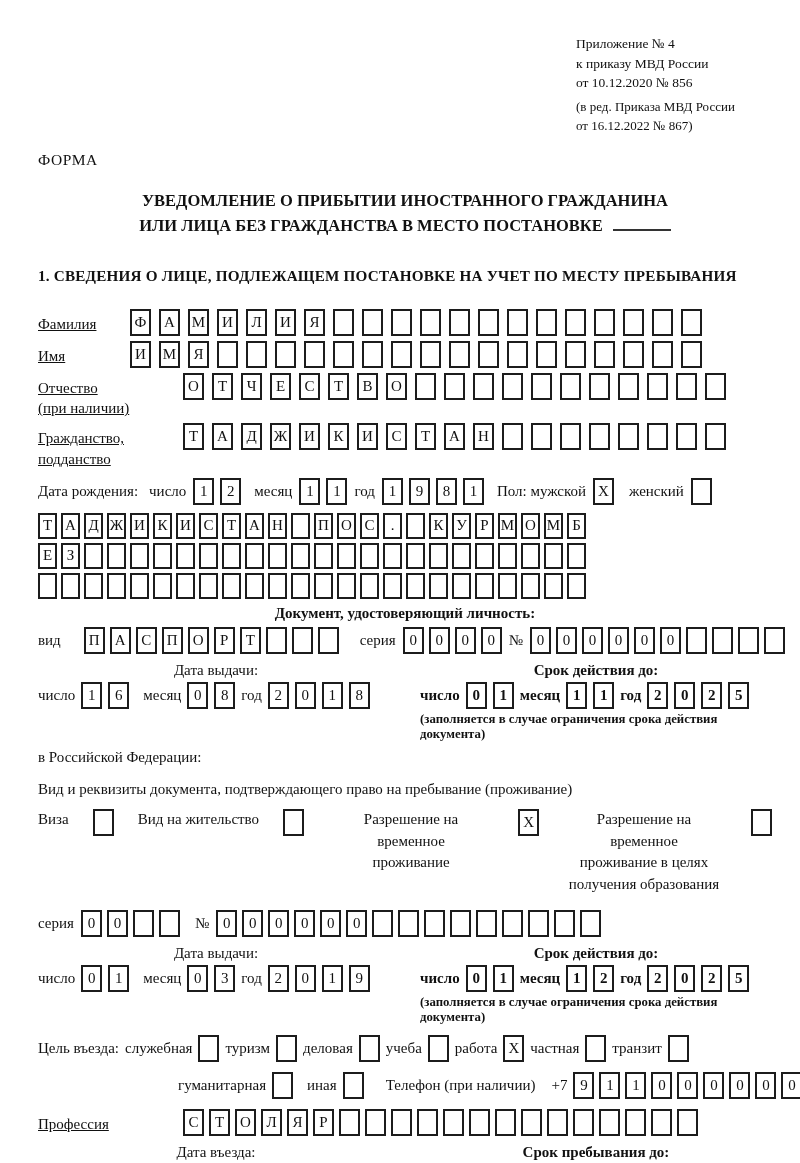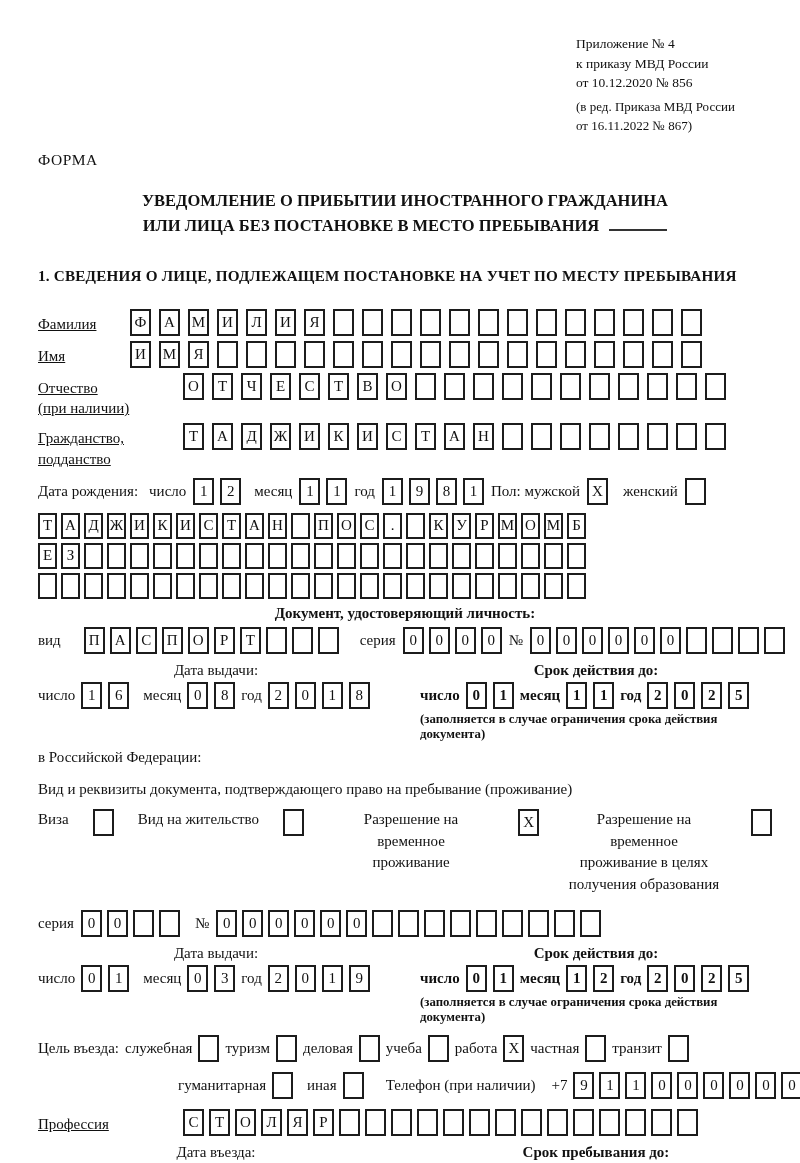--- a/index.html
+++ b/index.html
@@ -72,29 +72,29 @@
 <body>
 
 <div class="page">
 
   <div class="annex-wrap">
     <div>
       <div class="annex">Приложение № 4
 к приказу МВД России
 от 10.12.2020 № 856</div>
       <div class="annex edition">(в ред. Приказа МВД России
-от 16.11.2022 № 867)</div>
+от 16.12.2022 № 867)</div>
     </div>
   </div>
   <div class="forma">ФОРМА</div>
 
   <div class="title">
     <div>УВЕДОМЛЕНИЕ О ПРИБЫТИИ ИНОСТРАННОГО ГРАЖДАНИНА</div>
     <div>
-      <span>ИЛИ ЛИЦА БЕЗ ПОСТАНОВКЕ В МЕСТО ПРЕБЫВАНИЯ</span><span class="blank"></span>
+      <span>ИЛИ ЛИЦА БЕЗ ГРАЖДАНСТВА В МЕСТО ПОСТАНОВКЕ</span><span class="blank"></span>
     </div>
   </div>
 
   <div class="sec-heading">1. СВЕДЕНИЯ О ЛИЦЕ, ПОДЛЕЖАЩЕМ ПОСТАНОВКЕ НА УЧЕТ ПО МЕСТУ ПРЕБЫВАНИЯ</div>
 
   <div class="row" style="margin-top:24px;">
     <div class="rlabel w92">Фамилия</div>
     <div class="boxes">
         <span class="cell">Ф</span>
         <span class="cell">А</span>
@@ -209,21 +209,21 @@
         <span class="cell">1</span>
         <span class="cell">1</span>
       </span>
     <span class="lbl">год</span>
     <span class="boxes boxes-date">
         <span class="cell">1</span>
         <span class="cell">9</span>
         <span class="cell">8</span>
         <span class="cell">1</span>
       </span>
-    <span class="lbl" style="">Пол: мужской</span>
+    <span class="lbl" style="margin-left:6px;">Пол: мужской</span>
     <span class="boxes">
         <span class="cell">X</span>
       </span>
     <span class="lbl" style="margin-left:8px;">женский</span>
     <span class="boxes">
         <span class="cell"></span>
       </span>
   </div>
 
   <div class="row" style="margin-top:8px;">

